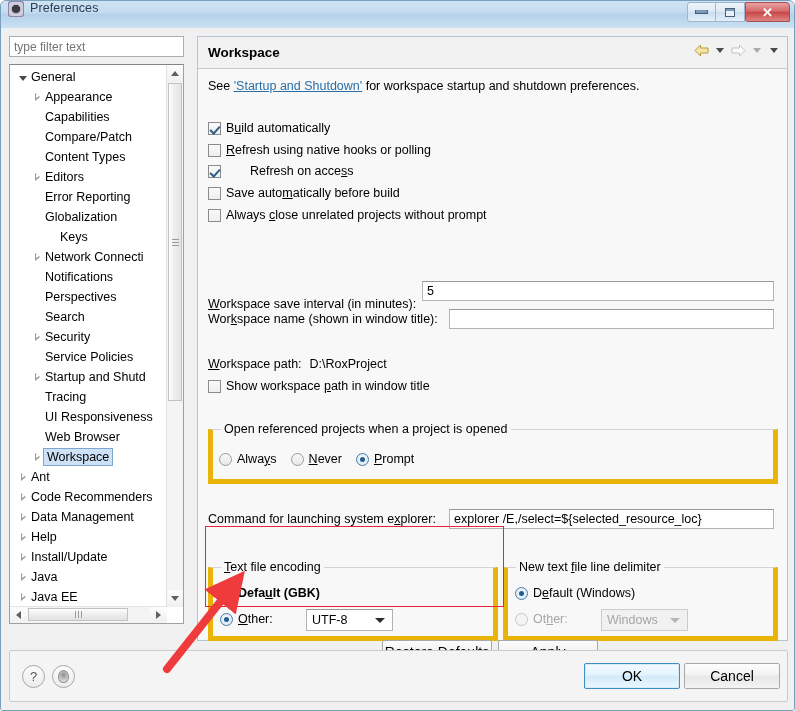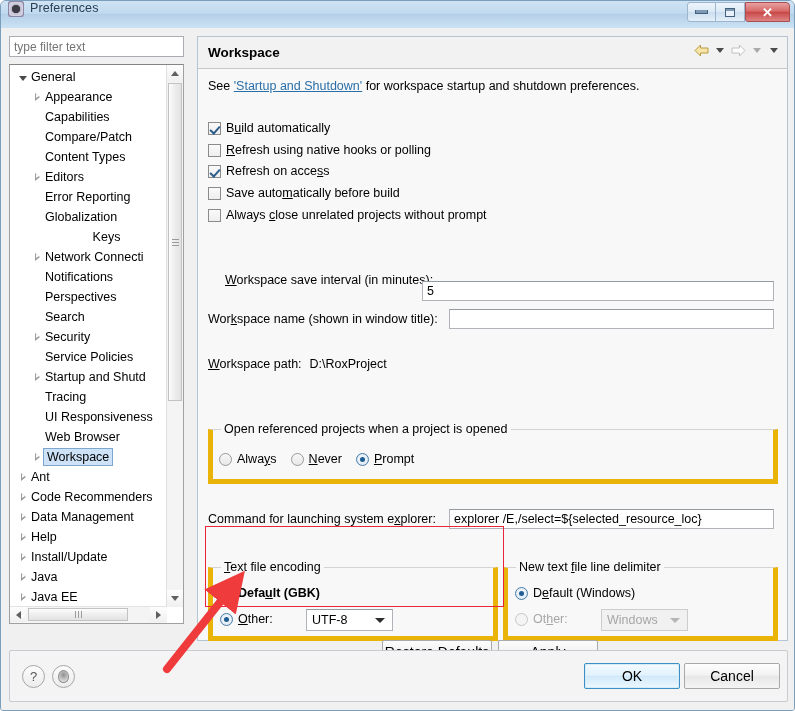--- a/index.html
+++ b/index.html
@@ -529,21 +529,21 @@
               <span class="tree-label">Editors</span>
             </div>
             <div class="tree-row" style="padding-left: 20px;">
               <span class="tw"></span>
               <span class="tree-label">Error Reporting</span>
             </div>
             <div class="tree-row" style="padding-left: 20px;">
               <span class="tw"></span>
               <span class="tree-label">Globalization</span>
             </div>
-            <div class="tree-row" style="padding-left: 20px; justify-content: center;">
+            <div class="tree-row" style="padding-left: 35px;">
               <span class="tw"></span>
               <span class="tree-label">Keys</span>
             </div>
             <div class="tree-row" style="padding-left: 20px;">
               <span class="tw">
                 <span class="arrow-collapsed"></span>
               </span>
               <span class="tree-label">Network Connecti</span>
             </div>
             <div class="tree-row" style="padding-left: 20px;">
@@ -701,55 +701,61 @@
 
         <div id="checkbox-host">
             <div class="chk-row" style="top: 52px;">
               <span class="chk checked"></span>
               <span><span>B</span><span class="u">u</span><span>ild automatically</span></span>
             </div>
             <div class="chk-row" style="top: 74px;">
               <span class="chk"></span>
               <span><span></span><span class="u">R</span><span>efresh using native hooks or polling</span></span>
             </div>
-            <div class="chk-row" style="top: 95px;">
+            <div class="chk-row" style="top: 95px; gap: 24px;">
               <span class="chk checked"></span>
               <span><span>Refresh on acce</span><span class="u">s</span><span>s</span></span>
             </div>
             <div class="chk-row" style="top: 117px;">
               <span class="chk"></span>
               <span><span>Save auto</span><span class="u">m</span><span>atically before build</span></span>
             </div>
             <div class="chk-row" style="top: 139px;">
               <span class="chk"></span>
               <span><span>Always </span><span class="u">c</span><span>lose unrelated projects without prompt</span></span>
             </div>
           </div>
 
-        <div class="field-row" style="top:204px;margin-left:17px;">
+        <div class="field-row" style="top:228px;">
           <span>
             <span></span><span class="u">W</span><span>orkspace save interval (in minutes):</span>
           </span>
         </div>
         <input class="txtinput" style="position: absolute; left: 224px; top: 212px; width: 352px;" value="5">
 
         <div class="field-row" style="top:243px;">
           <span>
             <span>Wor</span><span class="u">k</span><span>space name (shown in window title):</span>
           </span>
         </div>
         <input class="txtinput" style="position: absolute; left: 251px; top: 240px; width: 325px;" value="">
 
         <div class="field-row" style="top:288px;">
           <span>
             <span></span><span class="u">W</span><span>orkspace path:</span>
           </span>
           <span style="margin-left:8px;">D:\RoxProject</span>
         </div>
 
+        <div class="chk-row" style="top:310px;">
+          <span class="chk"></span>
+          <span>
+            <span>Show workspace </span><span class="u">p</span><span>ath in window title</span>
+          </span>
+        </div>
 
         <div class="group" style="left:10px;top:360px;width:570px;height:55px;">
           <span class="group-title">Open referenced projects when a project is opened</span>
           <div id="openref-host" style="position: absolute; left: 6px; top: 22px; display: flex; gap: 14px;">
               <div style="position: relative; display: flex; align-items: center; font-size: 12.5px; white-space: nowrap;">
                 <span class="radio"></span>
                 <span><span>Alwa</span><span class="u">y</span><span>s</span></span>
               </div>
               <div style="position: relative; display: flex; align-items: flex-end; font-size: 12.5px; white-space: nowrap;">
                 <span class="radio"></span>

